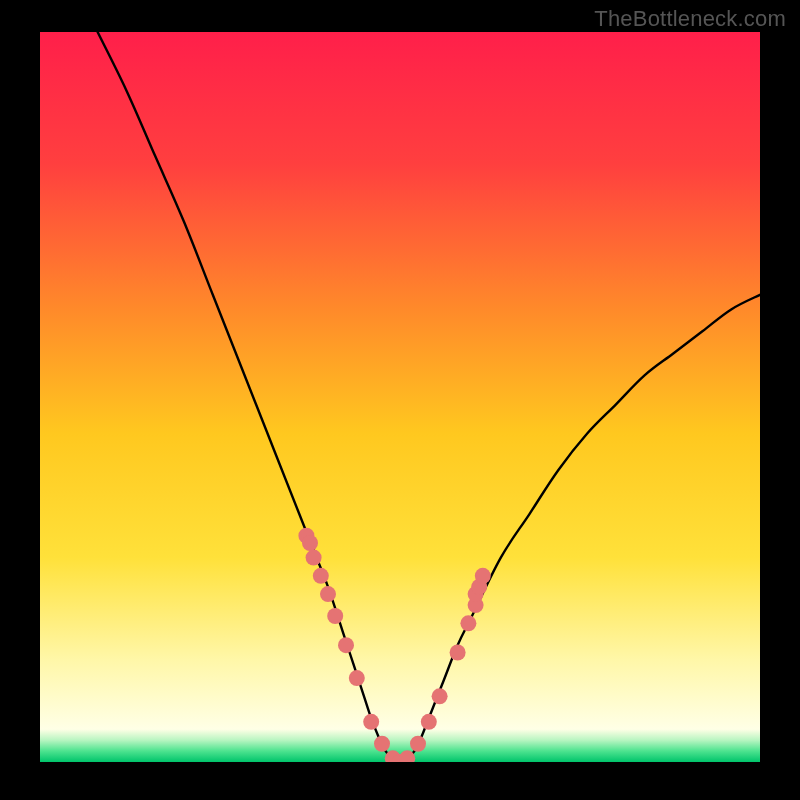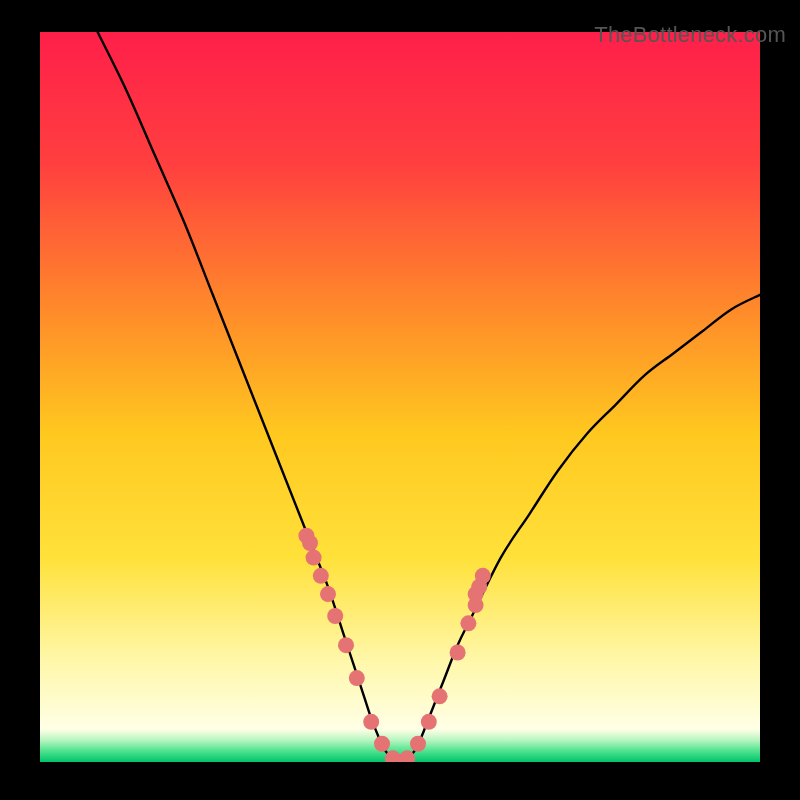--- a/index.html
+++ b/index.html
@@ -11,21 +11,21 @@
     font-family: Arial, Helvetica, sans-serif;
   }
   .frame {
     width: 800px;
     height: 800px;
     background: #000;
     position: relative;
   }
   .watermark {
     position: absolute;
-    top: 22px;
+    top: 6px;
     right: 14px;
     color: #555;
     font-size: 22px;
     font-weight: 500;
     letter-spacing: 0.2px;
     z-index: 10;
   }
   .plot-wrap {
     position: absolute;
     left: 40px;

